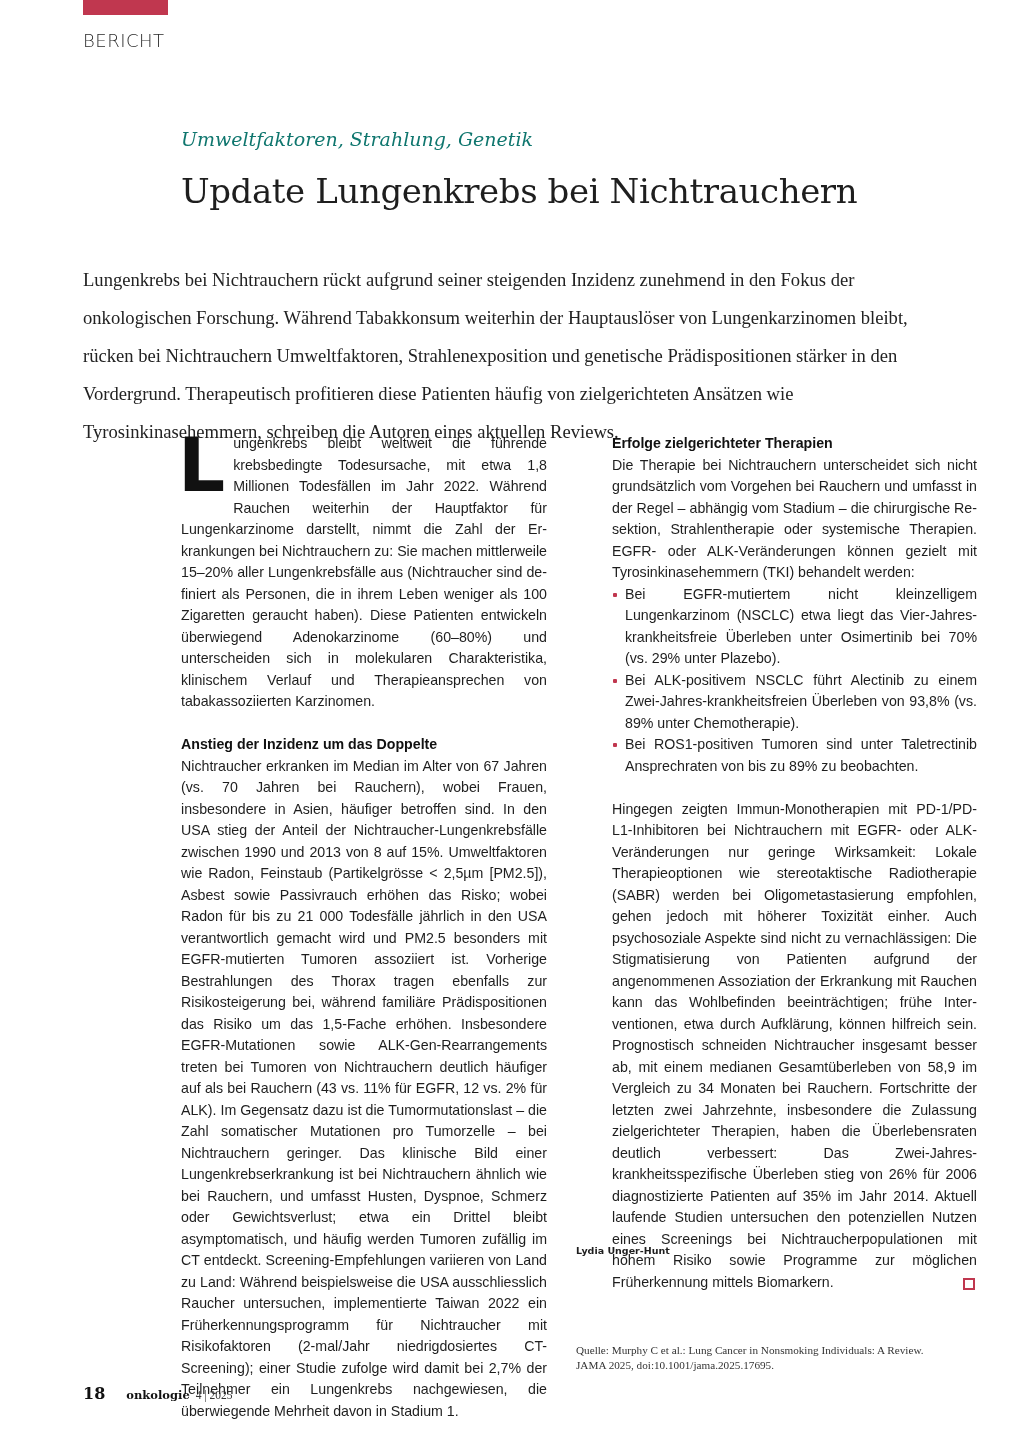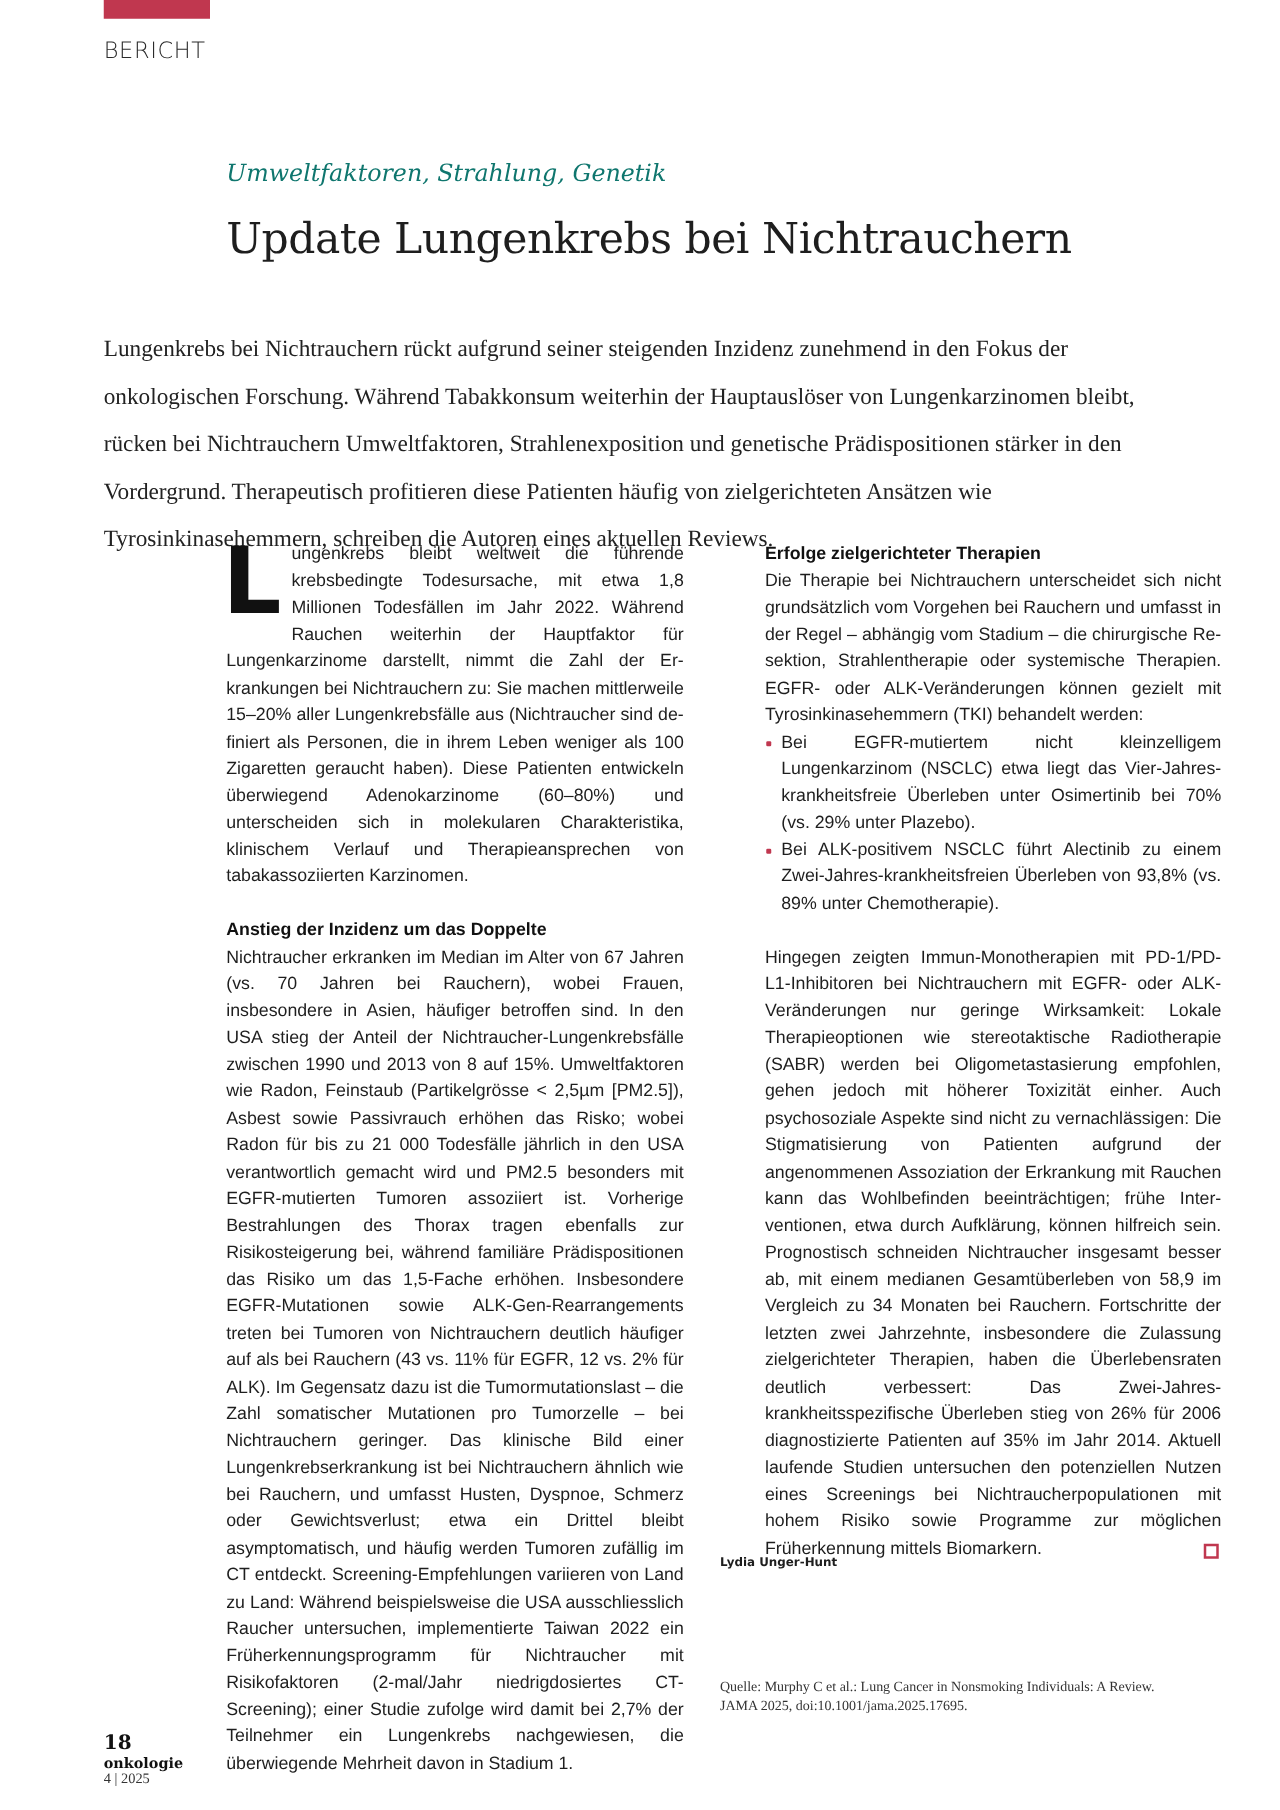--- a/index.html
+++ b/index.html
@@ -15,21 +15,21 @@
   .col p { margin: 0; }
   .dropcap { float: left; font-family: "DejaVu Sans", sans-serif; font-weight: bold; font-size: 74px; line-height: 58px; height: 62px; margin: 3px 8px 0 -3px; color: #111; }
   .subhead { font-weight: bold; margin: 0; color: #111; }
   .gap { height: 21.5px; }
   ul.bullets { list-style: none; padding: 0; margin: 0; }
   ul.bullets li { position: relative; padding-left: 13px; }
   ul.bullets li::before { content: ""; position: absolute; left: 1px; top: 9px; width: 4px; height: 4px; background: #c0374f; border-radius: 1px; }
   .end-mark { float: right; width: 8px; height: 8px; border: 2px solid #c0374f; margin-top: 6px; margin-right: 2px; }
   .author { position: absolute; left: 576px; top: 1245px; font-family: "DejaVu Sans", sans-serif; font-size: 9.5px; font-weight: bold; color: #1e1e1e; }
   .source { position: absolute; left: 576px; top: 1343px; width: 380px; font-family: "Liberation Serif", serif; font-size: 11.2px; line-height: 15px; color: #333; }
-  .footer { position: absolute; left: 83px; top: 1384px; display: flex; align-items: baseline; flex-direction: column; }
+  .footer { position: absolute; left: 83px; top: 1384px; display: flex; align-items: baseline; }
   .page-num { font-family: "DejaVu Serif", serif; font-weight: bold; font-size: 16px; color: #111; margin-right: 21px; }
   .journal { font-family: "DejaVu Serif", serif; font-weight: bold; font-size: 11.5px; color: #111; margin-right: 6px; text-align: center; }
   .issue { font-family: Liberation Serif, serif; font-size: 11.5px; color: #333; text-align: right; }
 </style>
 </head>
 <body>
 
 <div class="top-bar"></div>
 <div class="section-label">BERICHT</div>
 
@@ -46,20 +46,21 @@
   <p class="subhead">Anstieg der Inzidenz um das Doppelte</p>
   <p>Nichtraucher erkranken im Median im Alter von 67 Jahren (vs. 70 Jahren bei Rauchern), wobei Frauen, insbesondere in Asien, häufiger betroffen sind. In den USA stieg der Anteil der Nichtraucher-Lungenkrebsfälle zwischen 1990 und 2013 von 8 auf 15%. Umweltfaktoren wie Radon, Feinstaub (Par­tikelgrösse &lt; 2,5µm [PM2.5]), Asbest sowie Passivrauch erhöhen das Risko; wobei Radon für bis zu 21 000 Todes­fälle jährlich in den USA verantwortlich gemacht wird und PM2.5 besonders mit EGFR-mutierten Tumoren assoziiert ist. Vorherige Bestrahlungen des Thorax tragen ebenfalls zur Risikosteigerung bei, während familiäre Prädispositio­nen das Risiko um das 1,5-Fache erhöhen. Insbesondere EGFR-Mutationen sowie ALK-Gen-Rearrangements treten bei Tumoren von Nichtrauchern deutlich häufiger auf als bei Rauchern (43 vs. 11% für EGFR, 12 vs. 2% für ALK). Im Gegensatz dazu ist die Tumormutationslast – die Zahl so­matischer Mutationen pro Tumorzelle – bei Nichtrauchern geringer. Das klinische Bild einer Lungenkrebserkrankung ist bei Nichtrauchern ähnlich wie bei Rauchern, und umfasst Husten, Dyspnoe, Schmerz oder Gewichtsverlust; etwa ein Drittel bleibt asymptomatisch, und häufig werden Tumoren zufällig im CT entdeckt. Screening-Empfehlungen variieren von Land zu Land: Während beispielsweise die USA aus­schliesslich Raucher untersuchen, implementierte Taiwan 2022 ein Früherkennungsprogramm für Nichtraucher mit Risikofaktoren (2-mal/Jahr niedrigdosiertes CT-Screening); einer Studie zufolge wird damit bei 2,7% der Teilnehmer ein Lungenkrebs nachgewiesen, die überwiegende Mehrheit davon in Stadium 1.</p>
 </div>
 
 <div class="col col-right">
   <p class="subhead">Erfolge zielgerichteter Therapien</p>
   <p>Die Therapie bei Nichtrauchern unterscheidet sich nicht grundsätzlich vom Vorgehen bei Rauchern und umfasst in der Regel – abhängig vom Stadium – die chirurgische Re­sektion, Strahlentherapie oder systemische Therapien. EGFR- oder ALK-Veränderungen können gezielt mit Tyrosinkinase­hemmern (TKI) behandelt werden:</p>
   <ul class="bullets">
     <li>Bei EGFR-mutiertem nicht kleinzelligem Lungenkarzinom (NSCLC) etwa liegt das Vier-Jahres-krankheitsfreie Über­leben unter Osimertinib bei 70% (vs. 29% unter Plazebo).</li>
     <li>Bei ALK-positivem NSCLC führt Alectinib zu einem Zwei-Jahres-krankheitsfreien Überleben von 93,8% (vs. 89% unter Chemotherapie).</li>
+    <li>Bei ROS1-positiven Tumoren sind unter Taletrectinib An­sprechraten von bis zu 89% zu beobachten.</li>
   </ul>
   <div class="gap"></div>
   <p><span>Hingegen zeigten Immun-Monotherapien mit PD-1/PD-L1-Inhibitoren bei Nichtrauchern mit EGFR- oder ALK-Verän­derungen nur geringe Wirksamkeit: Lokale Therapieoptionen wie stereotaktische Radiotherapie (SABR) werden bei Oligo­metastasierung empfohlen, gehen jedoch mit höherer Toxi­zität einher. Auch psychosoziale Aspekte sind nicht zu ver­nachlässigen: Die Stigmatisierung von Patienten aufgrund der angenommenen Assoziation der Erkrankung mit Rau­chen kann das Wohlbefinden beeinträchtigen; frühe Inter­ventionen, etwa durch Aufklärung, können hilfreich sein. Prognostisch schneiden Nichtraucher insgesamt besser ab, mit einem medianen Gesamtüberleben von 58,9 im Ver­gleich zu 34 Monaten bei Rauchern. Fortschritte der letzten zwei Jahrzehnte, insbesondere die Zulassung zielgerich­teter Therapien, haben die Überlebensraten deutlich ver­bessert: Das Zwei-Jahres-krankheitsspezifische Überleben stieg von 26% für 2006 diagnostizierte Patienten auf 35% im Jahr 2014. Aktuell laufende Studien untersuchen den potenziellen Nutzen eines Screenings bei Nichtraucherpo­pulationen mit hohem Risiko sowie Programme zur mögli­chen Früherkennung mittels Biomarkern.</span><span class="end-mark"></span></p>
 </div>
 
 <div class="author">Lydia Unger-Hunt</div>
 <div class="source">Quelle: Murphy C et al.: Lung Cancer in Nonsmoking Individuals: A Review. JAMA 2025, doi:10.1001/jama.2025.17695.</div>
 
 <div class="footer">
   <span class="page-num">18</span>

